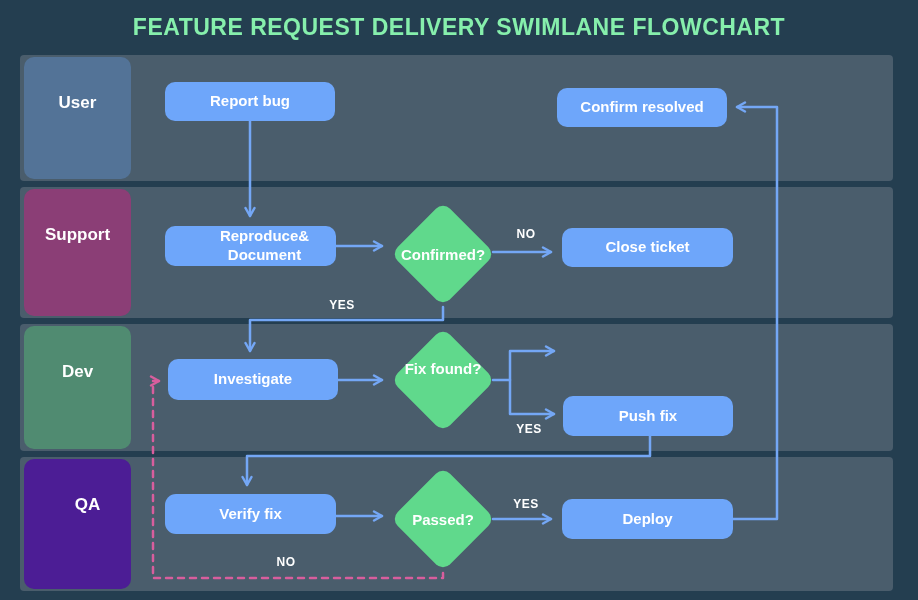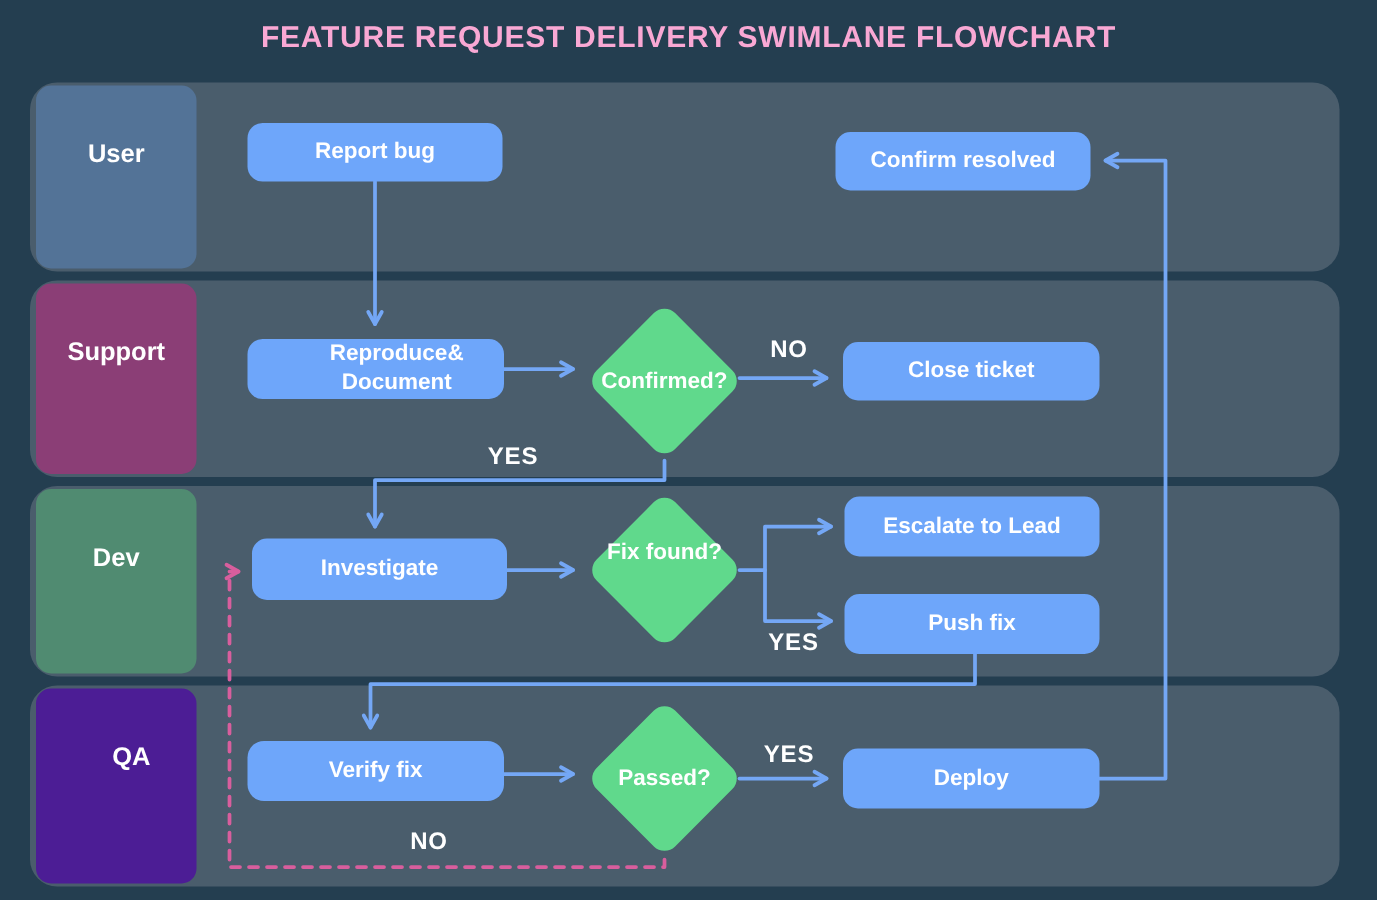--- a/index.html
+++ b/index.html
@@ -4,26 +4,26 @@
 <style>
   html,body{margin:0;padding:0;background:#16222c;}
   .stage{
     position:relative;width:918px;height:600px;overflow:hidden;
     background:#243E50;
     font-family:"Liberation Sans", sans-serif;
     -webkit-font-smoothing:antialiased;
   }
   .title{
     position:absolute;left:0;top:14px;width:100%;
-    text-align:center;color:#f9a8d4;
-    font-size:20px;font-weight:800;letter-spacing:0.5px;
+    text-align:center;color:#86efac;
+    font-size:23px;font-weight:800;letter-spacing:0.5px;
   }
   .lane{
     position:absolute;left:20px;width:873px;
-    background:#4A5D6C;border-radius:18px;
+    background:#4A5D6C;border-radius:4px;
   }
   .lane-label{
     position:absolute;left:4px;top:2px;width:107px;bottom:2px;
     border-radius:10px;color:#ffffff;
     display:flex;justify-content:center;align-items:flex-start;
     padding-top:36px;box-sizing:border-box;
     font-size:17px;font-weight:700;
   }
   .lane-label.user{background:#537397;}
   .lane-label.support{background:#8B3E76;}
@@ -37,21 +37,21 @@
   }
   .diamond{
     position:absolute;width:74px;height:74px;background:#60D98C;
     border-radius:10px;transform:rotate(45deg);
   }
   .diamond-label{
     position:absolute;width:110px;color:#ffffff;font-size:15px;font-weight:700;
     text-align:center;transform:translate(-50%,-50%);
   }
   .edge-label{
-    position:absolute;color:#ffffff;font-size:16px;font-weight:800;
+    position:absolute;color:#ffffff;font-size:12px;font-weight:800;
     transform:translate(-50%,-50%);letter-spacing:0.5px;
   }
   svg.connectors{position:absolute;left:0;top:0;width:918px;height:600px;}
   svg.connectors path{fill:none;stroke-linecap:round;stroke-linejoin:round;}
   .edge-blue{stroke:#74A7F5;stroke-width:2.5;}
   .edge-pink{stroke:#D85E9D;stroke-width:2.5;stroke-dasharray:6 6;}
 </style>
 </head>
 <body>
 
@@ -101,21 +101,20 @@
 
   <div class="process" style="left:165px;top:226px;width:171px;height:40px;padding-left:28px;">
     <span>Reproduce&amp;</span>
     <span>Document</span>
   </div>
 
   <div class="process" style="left:562px;top:228px;width:171px;height:39px;">Close ticket</div>
 
   <div class="process" style="left:168px;top:359px;width:170px;height:41px;">Investigate</div>
 
-  <div class="process" style="left:563px;top:331px;width:170px;height:40px;">Escalate to Lead</div>
 
   <div class="process" style="left:563px;top:396px;width:170px;height:40px;">Push fix</div>
 
   <div class="process" style="left:165px;top:494px;width:171px;height:40px;border-radius:11px;">Verify fix</div>
 
   <div class="process" style="left:562px;top:499px;width:171px;height:40px;">Deploy</div>
 
   <div class="diamond" style="left:406px;top:217px;"></div>
   <div class="diamond-label" style="left:443px;top:254px;">Confirmed?</div>
 

